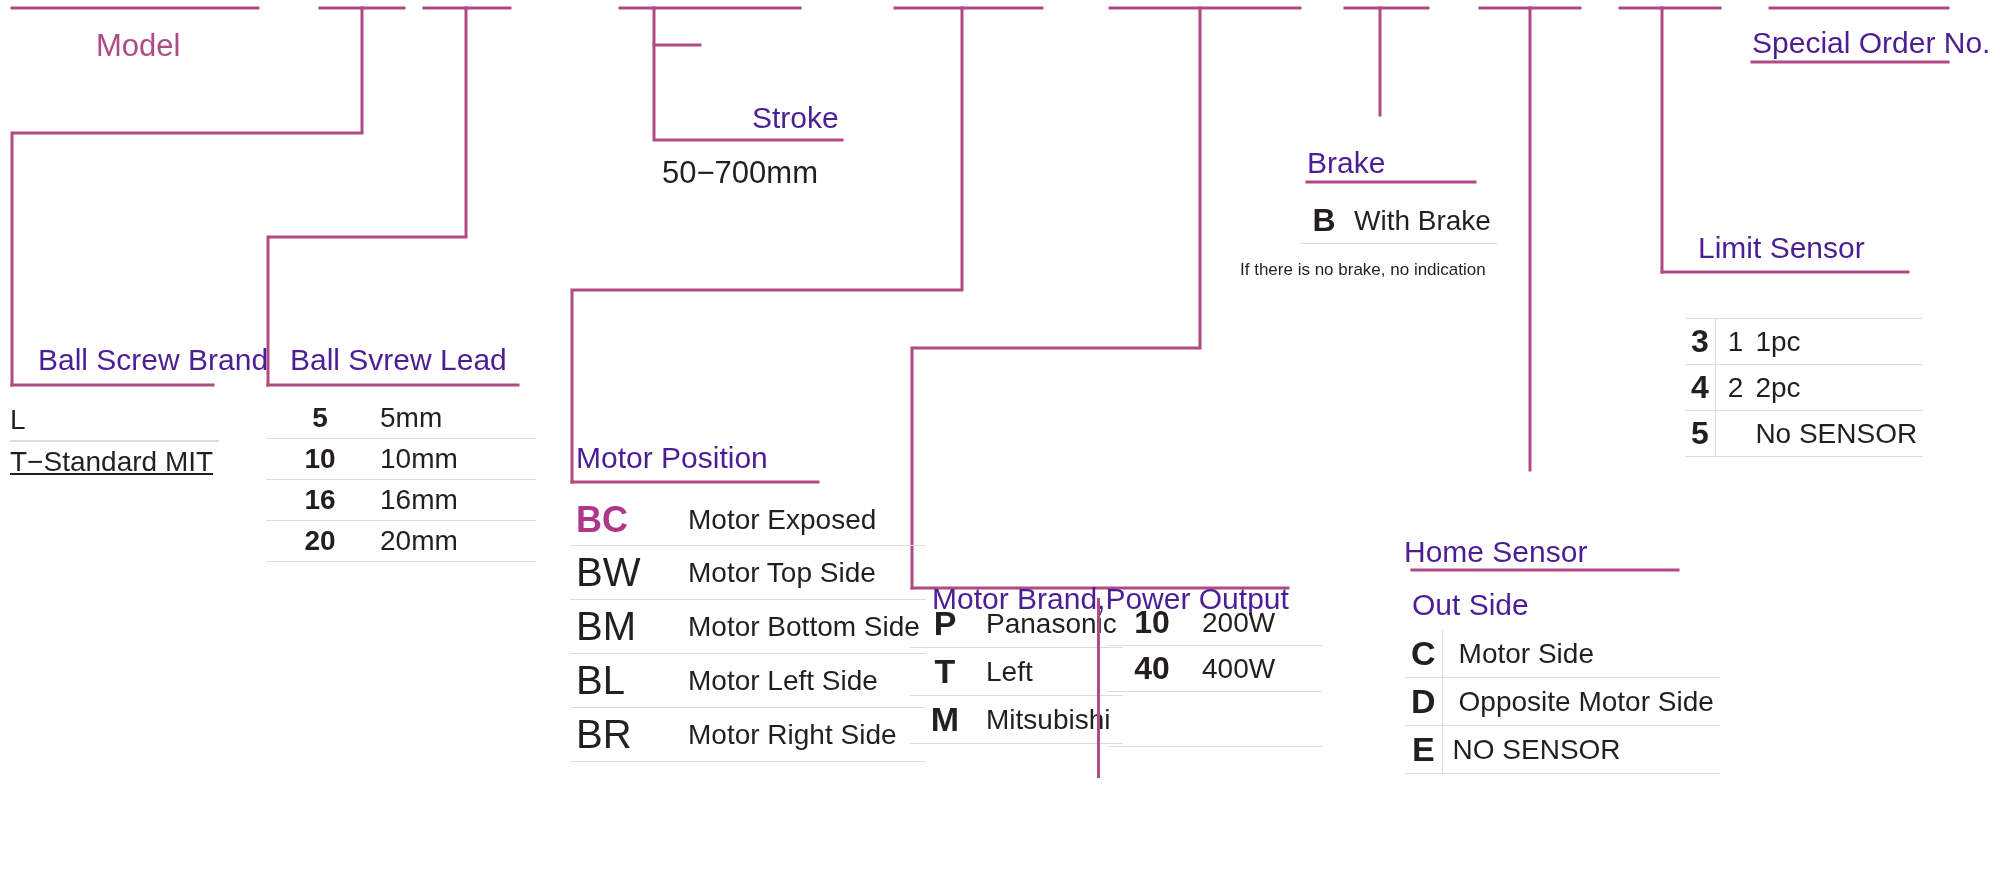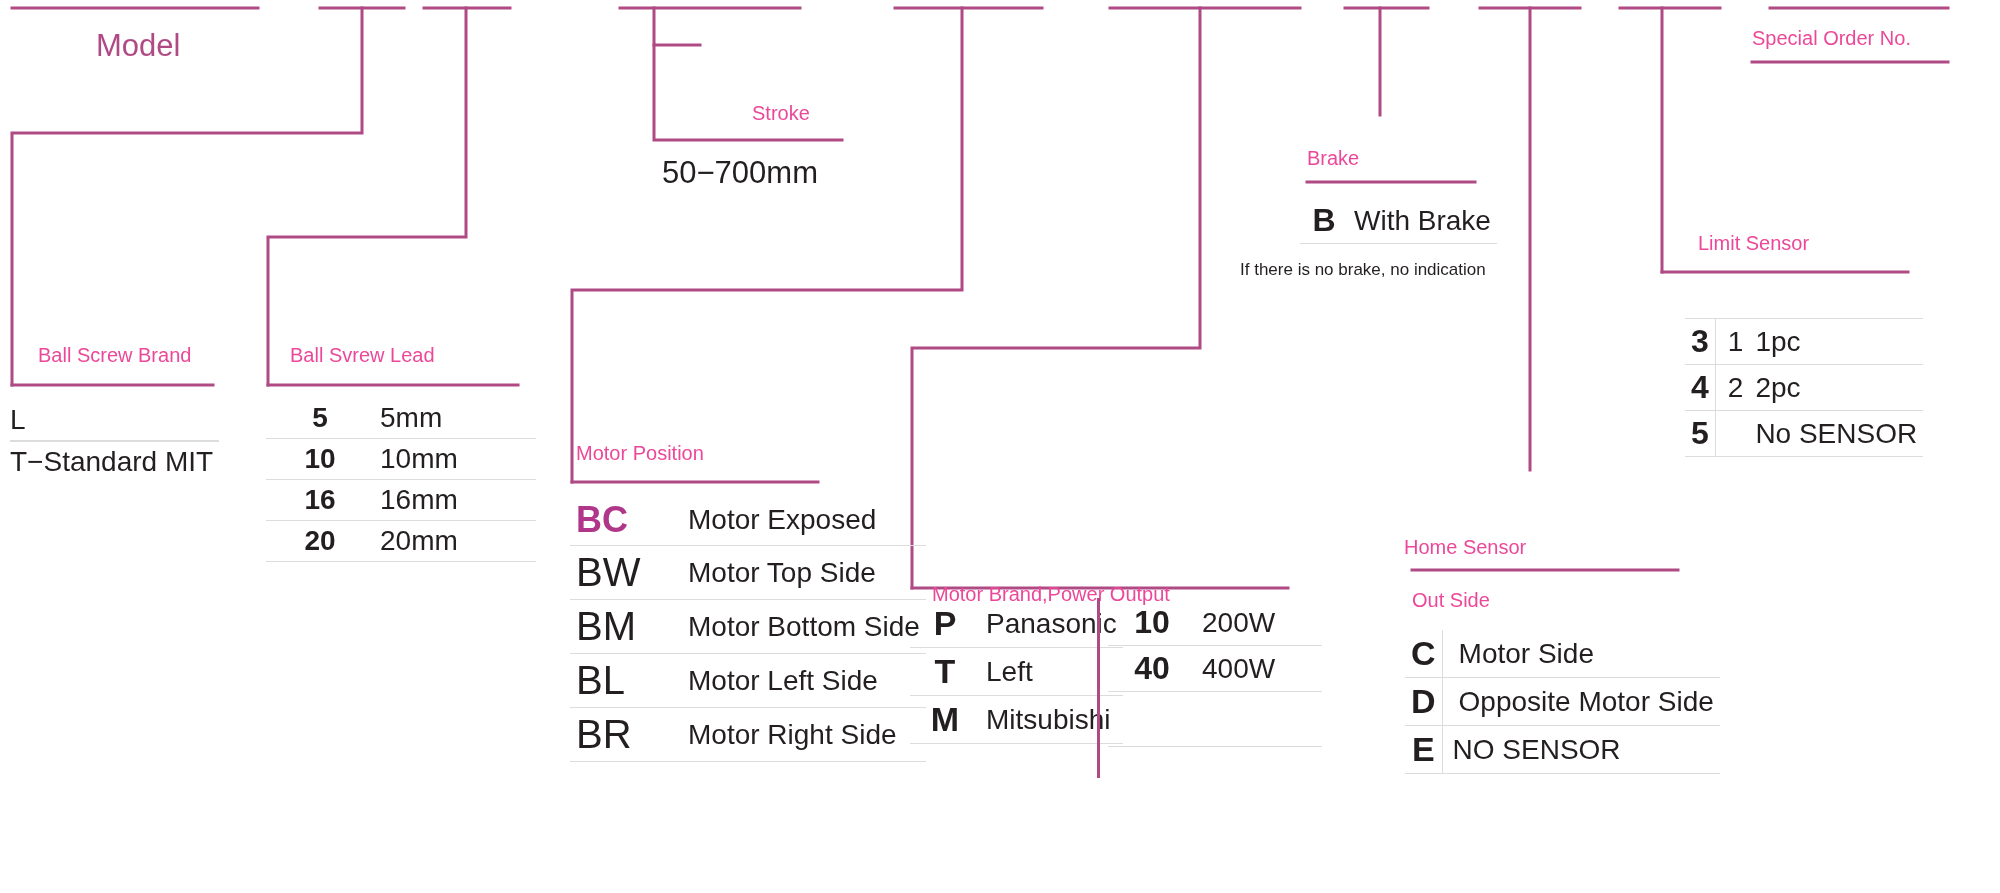--- a/index.html
+++ b/index.html
@@ -9,22 +9,22 @@
     -webkit-font-smoothing:antialiased;
   }
   .stage{position:absolute;left:0;top:0;width:1676px;height:893px;}
   svg.wires{position:absolute;left:0;top:0;width:2000px;height:893px;pointer-events:none;}
 
   
   .blk{position:absolute;}
 
   
   .hdr{
-    color:#ec4899;
-    font-size:20px;
+    color:#4c1d95;
+    font-size:30px;
     line-height:1;
     white-space:nowrap;
   }
 
   
   .tbl{border-collapse:collapse;}
   .tbl td{
     padding:4px 6px;
     vertical-align:middle;
     white-space:nowrap;
@@ -106,21 +106,21 @@
 
   <div class="blk hdr" style="left:38px;top:345px;">Ball Screw Brand</div>
 
   <div class="blk" style="left:10px;top:400px;">
     <table class="tbl">
       <tbody>
           <tr>
         <td class="code-thin" style="padding-left:0;border-bottom:2px solid #dcdcdc;width:200px;">L</td>
       </tr>
       <tr>
-        <td class="desc-lg" style="padding-left:0;">T−Standard MIT</td>
+        <td class="desc-lg" style="padding-left:0;text-decoration:underline;">T−Standard MIT</td>
       </tr>
     </tbody>
       </table>
   </div>
 
   <div class="blk hdr" style="left:290px;top:345px;">Ball Svrew Lead</div>
 
   <div class="blk" style="left:266px;top:398px;">
     <table class="tbl">
       <tbody>

